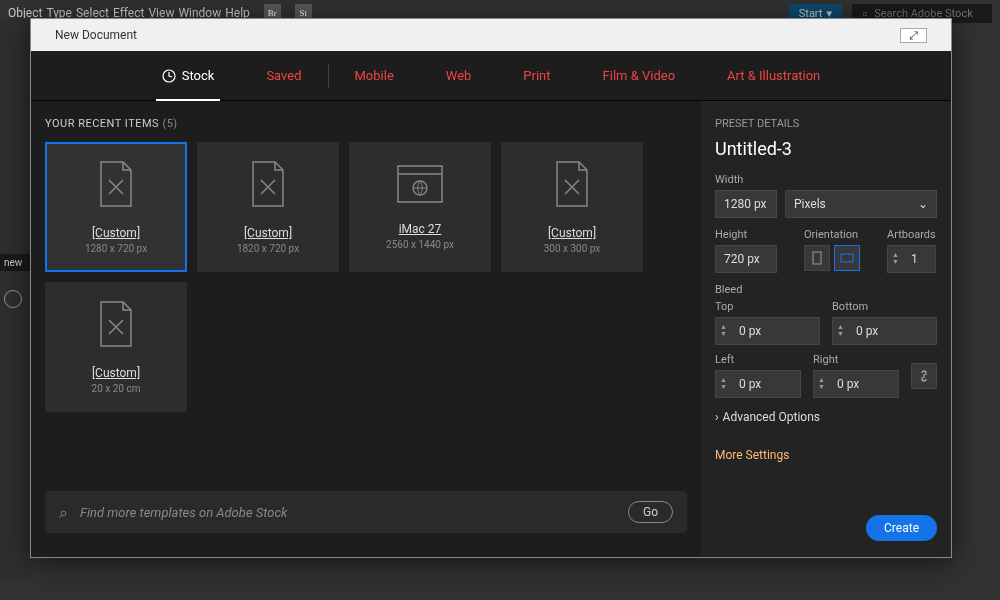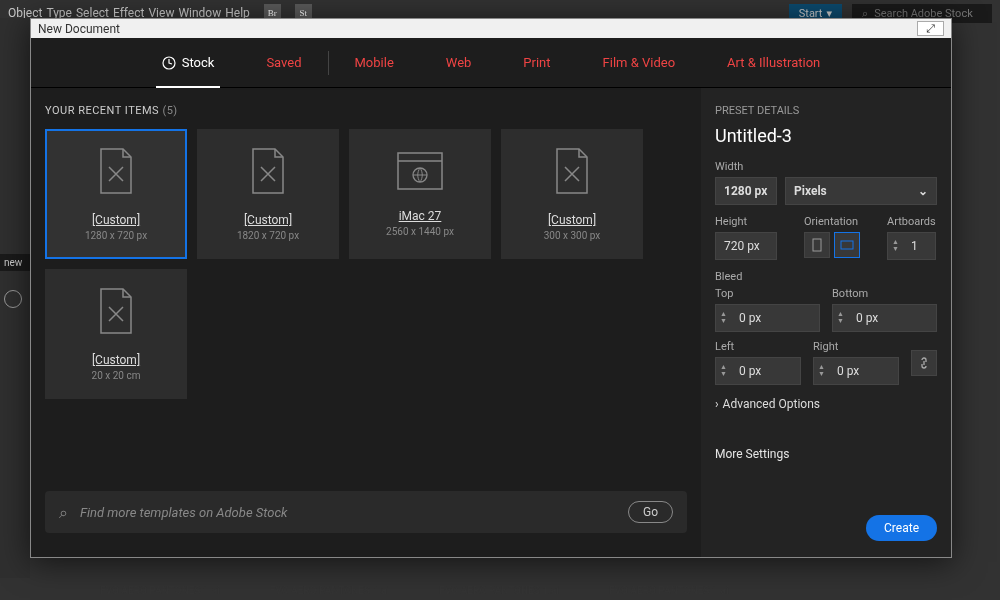--- a/index.html
+++ b/index.html
@@ -7,21 +7,21 @@
 
 .topbar { background: #323232; height: 26px; display: flex; align-items: center; padding: 0 8px; gap: 14px; font-size: 12px; color: #ccc; }
 .topbar .menu { display: flex; gap: 4px; }
 .topbar .menu span { cursor: pointer; }
 .topbar .right { margin-left: auto; display: flex; align-items: center; gap: 10px; }
 .topbar .icon-box { width: 17px; height: 18px; background: #5a5a5a; display: flex; align-items: center; justify-content: center; font-size: 9px; color: #fff; font-family: Liberation Serif, serif; }
 .start-btn { background: #0c4a6e; padding: 3px 10px; font-size: 11px; display: flex; align-items: center; gap: 4px; }
 .search-stock { background: #1a1a1a; padding: 3px 10px; font-size: 11px; display: flex; align-items: center; gap: 6px; width: 140px; color: #777; }
 
 .dialog { position: absolute; top: 18px; left: 30px; width: 922px; height: 540px; background: #fff; border: 1px solid #888; box-shadow: 0 4px 30px rgba(0,0,0,0.6); display: flex; flex-direction: column; }
-.dialog-titlebar { background: #f0f0f0; height: 19px; display: flex; align-items: center; padding: 0 7px; font-size: 12px; color: #333; }
+.dialog-titlebar { background: #f0f0f0; height: 32px; display: flex; align-items: center; padding: 0 24px; font-size: 12px; color: #333; }
 .dialog-titlebar .winclose { margin-left: auto; border: 1px solid #aaa; background: #fff; padding: 0 8px; font-size: 11px; }
 .dialog-body { flex: 1; background: #1d1d1d; display: flex; flex-direction: column; }
 
 .tabs { height: 50px; display: flex; align-items: center; justify-content: center; gap: 0; background: #1d1d1d; border-bottom: 1px solid #000; }
 .tabs .tab { padding: 0 26px; height: 50px; display: flex; align-items: center; font-size: 13px; color: #ef4444; cursor: pointer; position: relative; }
 .tabs .tab.active { color: #fff; }
 .tabs .tab.active::after { content: ""; position: absolute; bottom: 0; left: 20px; right: 20px; height: 2px; background: #fff; }
 .tabs .tab .clock { margin-right: 6px; }
 .tabs .divider { width: 1px; height: 24px; background: #444; }
 
@@ -38,38 +38,38 @@
 .card .dims { font-size: 10px; color: #888; margin-top: 3px; }
 
 .search-row { margin-top: auto; margin-bottom: 8px; background: #2a2a2a; height: 42px; border-radius: 4px; display: flex; align-items: center; padding: 0 14px; gap: 12px; }
 .search-row .sr-text { color: #888; font-size: 13px; font-style: italic; flex: 1; }
 .go-btn { border: 1px solid #888; border-radius: 14px; padding: 3px 14px; font-size: 12px; color: #ccc; background: transparent; cursor: pointer; }
 
 .right-panel { width: 250px; background: #232323; padding: 16px 14px; display: flex; flex-direction: column; font-size: 12px; }
 .right-panel .pd { font-size: 11px; color: #999; margin-bottom: 8px; }
 .right-panel .docname { font-size: 18px; color: #fff; margin-bottom: 14px; }
 .field-label { font-size: 11px; color: #aaa; margin-bottom: 4px; }
-.row { display: flex; gap: 8px; margin-bottom: 10px; font-weight: bold; }
+.row { display: flex; gap: 8px; margin-bottom: 10px; }
 .input { background: #383838; border: 1px solid #444; padding: 6px 8px; color: #ddd; font-size: 12px; }
 .input.small { width: 62px; }
 .unit-select { flex: 1; background: #383838; border: 1px solid #444; padding: 6px 8px; color: #ddd; font-size: 12px; display: flex; justify-content: space-between; align-items: center; }
 .col3 { display: flex; gap: 27px; margin-bottom: 10px; }
 .col3 > div { display: flex; flex-direction: column; }
 .orient { display: flex; gap: 4px; }
 .orient-btn { width: 26px; height: 26px; background: #383838; border: 1px solid #444; display: flex; align-items: center; justify-content: center; cursor: pointer; }
 .orient-btn.active { border-color: #1473e6; }
 .stepper { display: flex; align-items: center; background: #383838; border: 1px solid #444; height: 28px; }
 .stepper .arrows { display: flex; flex-direction: column; padding: 0 4px; font-size: 7px; line-height: 7px; color: #999; }
 .stepper .val { padding: 0 8px; color: #ddd; }
 .bleed-row { display: flex; gap: 12px; margin-bottom: 8px; align-items: flex-end; }
 .bleed-col { display: flex; flex-direction: column; flex: 1; }
 .link-btn { width: 26px; height: 26px; background: #383838; border: 1px solid #444; display: flex; align-items: center; justify-content: center; cursor: pointer; align-self: center; }
 .adv { display: flex; align-items: center; gap: 4px; font-size: 12px; color: #ddd; cursor: pointer; margin-top: 4px; }
 .colormode { font-size: 10px; color: #888; margin-top: 4px; }
-.more { font-size: 12px; color: #e5e5e5; margin-top: 36px; }
+.more { font-size: 12px; color: #fdba74; margin-top: 24px; }
 .create-btn { margin-top: auto; align-self: flex-end; background: #1473e6; color: #fff; padding: 6px 18px; border-radius: 14px; border: none; font-size: 12px; cursor: pointer; position: relative; }
 
 .leftbar { position: absolute; left: 0; top: 18px; width: 30px; height: 560px; background: #2f2f2f; }
 .leftbar .tabnew { position: absolute; top: 236px; left: 0; width: 30px; background: #1a1a1a; color: #ccc; font-size: 10px; padding: 3px 4px; }
 .leftbar .circ { position: absolute; top: 272px; left: 4px; width: 18px; height: 18px; border: 1px solid #999; border-radius: 50%; }
 
 .bg-thumbs { position: absolute; bottom: 4px; left: 100px; right: 20px; display: flex; gap: 50px; }
 .bg-thumbs .thumb { font-size: 10px; color: #333; font-weight: bold; }
 
 svg { display: block; }

